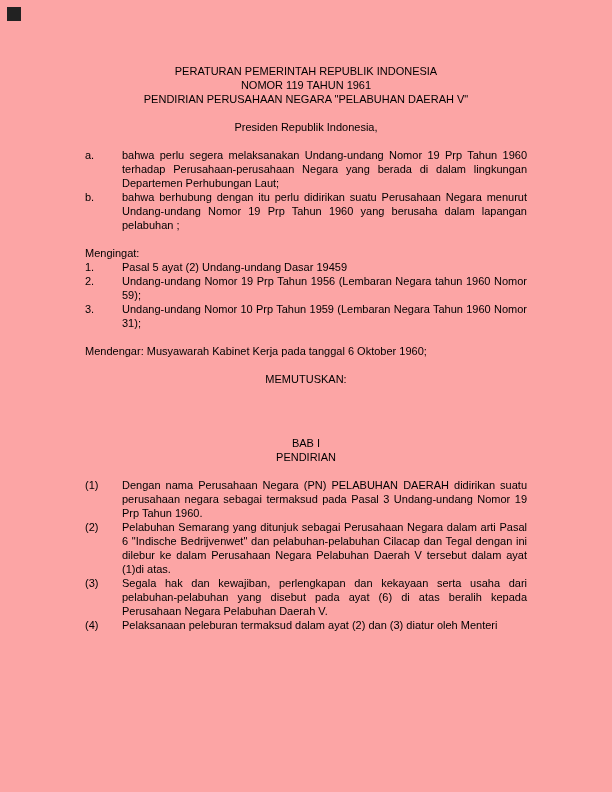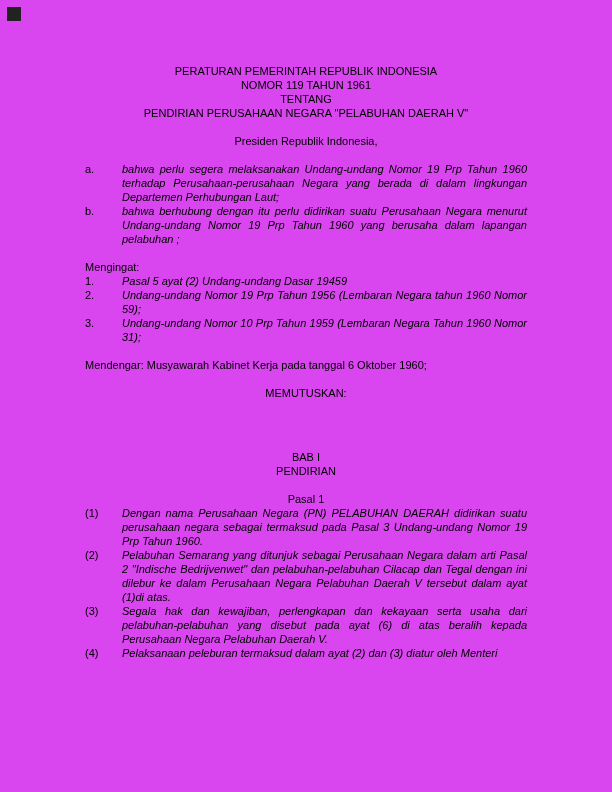--- a/index.html
+++ b/index.html
@@ -8,21 +8,21 @@
     width: 612px;
     height: 792px;
     font-family: "Liberation Sans", "DejaVu Sans", sans-serif;
     color: #000000;
     position: relative;
     overflow: hidden;
   }
   .page {
     width: 612px;
     height: 792px;
-    background: #d946ef;
+    background: #fca5a5;
     position: relative;
   }
   .corner-mark {
     position: absolute;
     top: 7px;
     left: 7px;
     width: 14px;
     height: 14px;
     background: #222222;
   }
@@ -42,36 +42,34 @@
   .hang {
     display: flex;
     align-items: flex-start;
   }
   .hang .lbl {
     flex: 0 0 37px;
   }
   .hang .txt {
     flex: 1 1 auto;
     text-align: justify;
-    font-style: italic;
   }
 </style>
 </head>
 <body>
 
 <div class="page">
 
   <div class="corner-mark"></div>
 
   <div class="content">
 
     <div class="center">
       <div>PERATURAN PEMERINTAH REPUBLIK INDONESIA</div>
       <div>NOMOR 119 TAHUN 1961</div>
-      <div>TENTANG</div>
       <div>PENDIRIAN PERUSAHAAN NEGARA "PELABUHAN DAERAH V"</div>
     </div>
 
     <div class="gap"></div>
 
     <div class="center">Presiden Republik Indonesia,</div>
 
     <div class="gap"></div>
 
     <div>
@@ -120,30 +118,29 @@
 
     <div class="gap"></div>
 
     <div class="center">
       <div>BAB I</div>
       <div>PENDIRIAN</div>
     </div>
 
     <div class="gap"></div>
 
-    <div class="center">Pasal 1</div>
 
     <div>
       <div class="hang">
         <span class="lbl">(1)</span>
         <span class="txt">Dengan nama Perusahaan Negara (PN) PELABUHAN DAERAH didirikan suatu perusahaan negara sebagai termaksud pada Pasal 3 Undang-undang Nomor 19 Prp Tahun 1960.</span>
       </div>
       <div class="hang">
         <span class="lbl">(2)</span>
-        <span class="txt">Pelabuhan Semarang yang ditunjuk sebagai Perusahaan Negara dalam arti Pasal 2 "Indische Bedrijvenwet" dan pelabuhan-pelabuhan Cilacap dan Tegal dengan ini dilebur ke dalam Perusahaan Negara Pelabuhan Daerah V tersebut dalam ayat (1)di atas.</span>
+        <span class="txt">Pelabuhan Semarang yang ditunjuk sebagai Perusahaan Negara dalam arti Pasal 6 "Indische Bedrijvenwet" dan pelabuhan-pelabuhan Cilacap dan Tegal dengan ini dilebur ke dalam Perusahaan Negara Pelabuhan Daerah V tersebut dalam ayat (1)di atas.</span>
       </div>
       <div class="hang">
         <span class="lbl">(3)</span>
         <span class="txt">Segala hak dan kewajiban, perlengkapan dan kekayaan serta usaha dari pelabuhan-pelabuhan yang disebut pada ayat (6) di atas beralih kepada Perusahaan Negara Pelabuhan Daerah V.</span>
       </div>
       <div class="hang">
         <span class="lbl">(4)</span>
         <span class="txt">Pelaksanaan peleburan termaksud dalam ayat (2) dan (3) diatur oleh Menteri</span>
       </div>
     </div>

